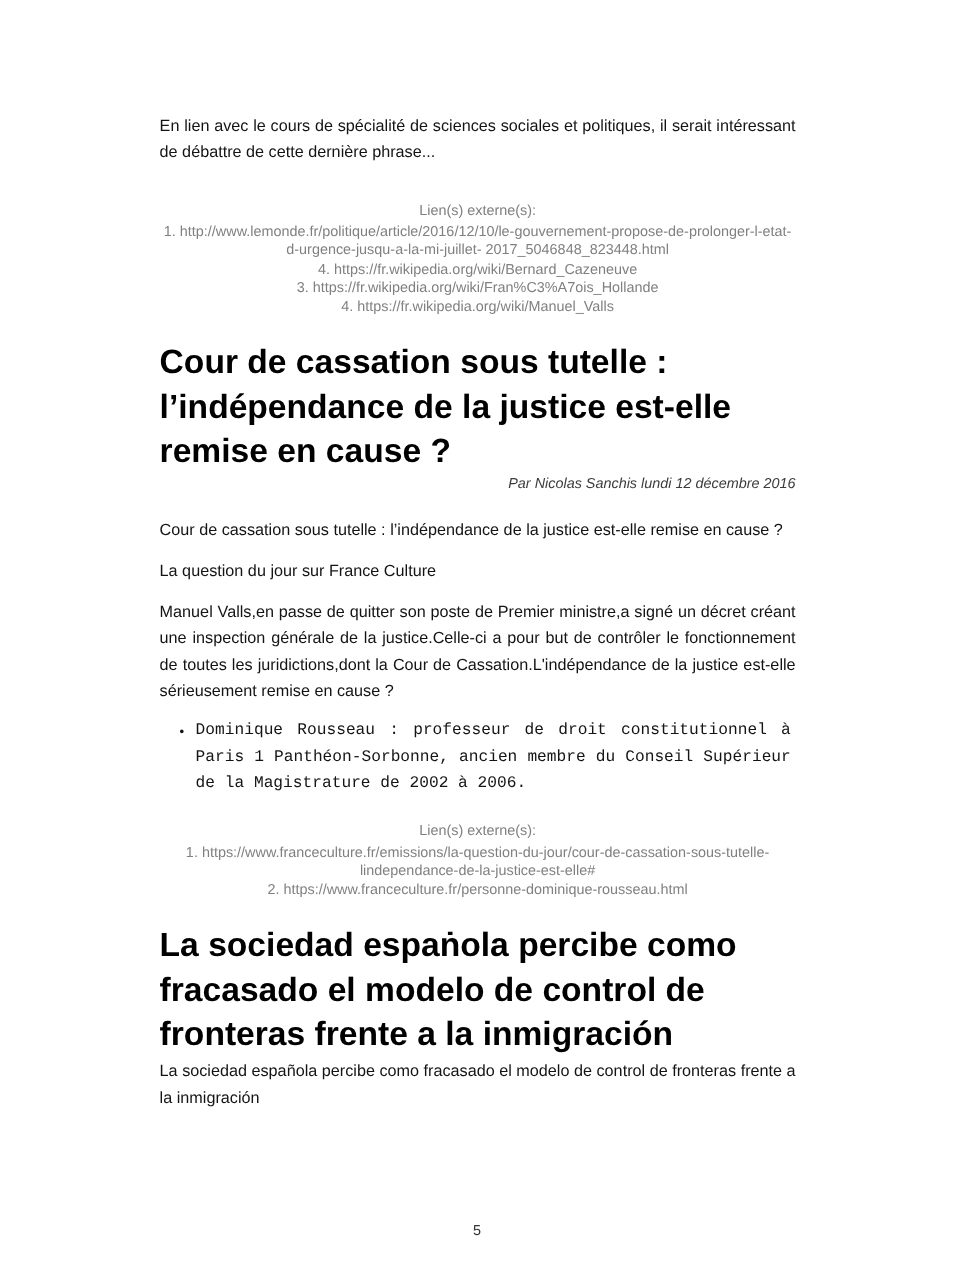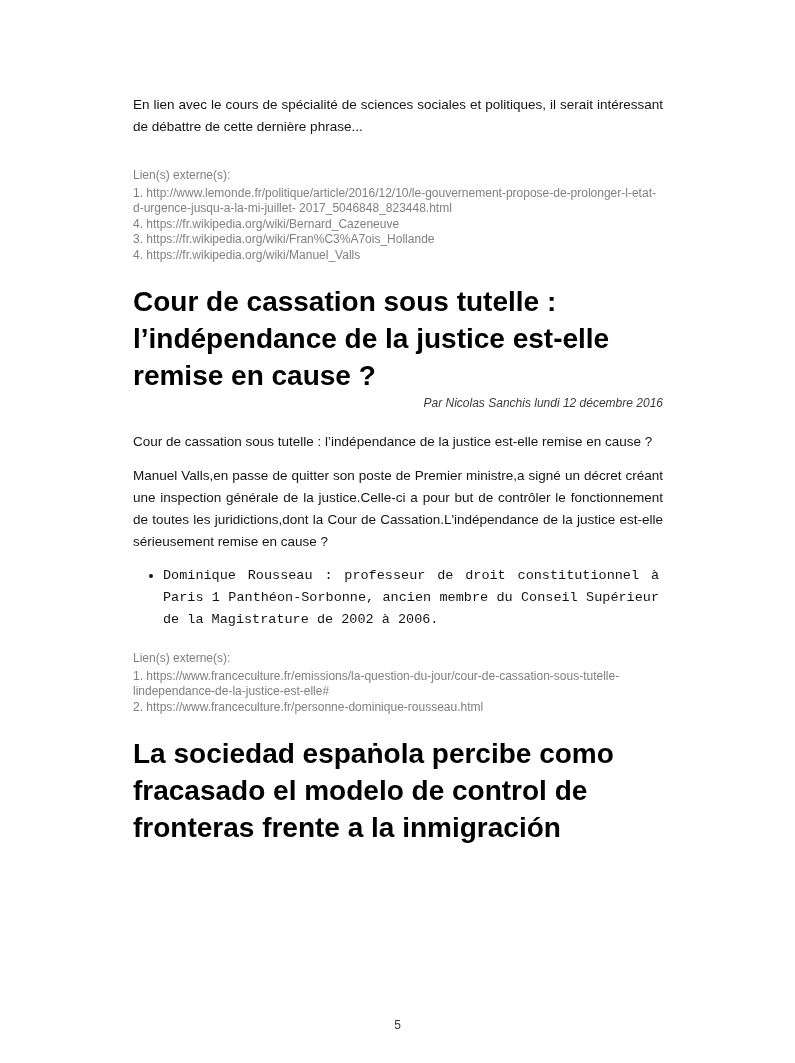--- a/index.html
+++ b/index.html
@@ -31,21 +31,21 @@
     margin-top: 30px;
     margin-bottom: 20px;
   }
   .links-block-2 {
     margin-top: 0;
   }
   .links-label, .link-line {
     font-size: 12px;
     line-height: 15.5px;
     color: #808080;
-    text-align: left;
+    text-align: center;
     overflow-wrap: break-word;
     word-wrap: break-word;
   }
   .links-label { margin-bottom: 2px; }
   .article-title {
     font-size: 28px;
     line-height: 37px;
     font-weight: bold;
     margin: 0 0 2px 0;
     color: #000000;
@@ -91,30 +91,32 @@
     <div class="link-line">1. http://www.lemonde.fr/politique/article/2016/12/10/le-gouvernement-propose-de-prolonger-l-etat-d-urgence-jusqu-a-la-mi-juillet- 2017_5046848_823448.html</div>
     <div class="link-line">4. https://fr.wikipedia.org/wiki/Bernard_Cazeneuve</div>
     <div class="link-line">3. https://fr.wikipedia.org/wiki/Fran%C3%A7ois_Hollande</div>
     <div class="link-line">4. https://fr.wikipedia.org/wiki/Manuel_Valls</div>
   </section>
 
   <article>
     <h1 class="article-title">Cour de cassation sous tutelle : l’indépendance de la justice est-elle remise en cause ?</h1>
     <p class="byline">Par Nicolas Sanchis lundi 12 décembre 2016</p>
     <p class="body">Cour de cassation sous tutelle : l’indépendance de la justice est-elle remise en cause ?</p>
+    <p class="body">La question du jour sur France Culture</p>
     <p class="body">Manuel Valls,en passe de quitter son poste de Premier ministre,a signé un décret créant une inspection générale de la justice.Celle-ci a pour but de contrôler le fonctionnement de toutes les juridictions,dont la Cour de Cassation.L'indépendance de la justice est-elle sérieusement remise en cause ?</p>
     <ul class="bullet-list">
       <li class="body bullet-item">Dominique Rousseau : professeur de droit constitutionnel à Paris 1 Panthéon-Sorbonne, ancien membre du Conseil Supérieur de la Magistrature de 2002 à 2006.</li>
     </ul>
     <section class="links-block links-block-2">
       <div class="links-label">Lien(s) externe(s):</div>
       <div class="link-line">1. https://www.franceculture.fr/emissions/la-question-du-jour/cour-de-cassation-sous-tutelle-lindependance-de-la-justice-est-elle#</div>
       <div class="link-line">2. https://www.franceculture.fr/personne-dominique-rousseau.html</div>
     </section>
   </article>
 
   <article>
     <h1 class="article-title">La sociedad espaṅola percibe como fracasado el modelo de control de fronteras frente a la inmigración</h1>
+    <p class="body">La sociedad española percibe como fracasado el modelo de control de fronteras frente a la inmigración</p>
   </article>
 
   <div class="page-number">5</div>
 
 </div>
 
 </body></html>

